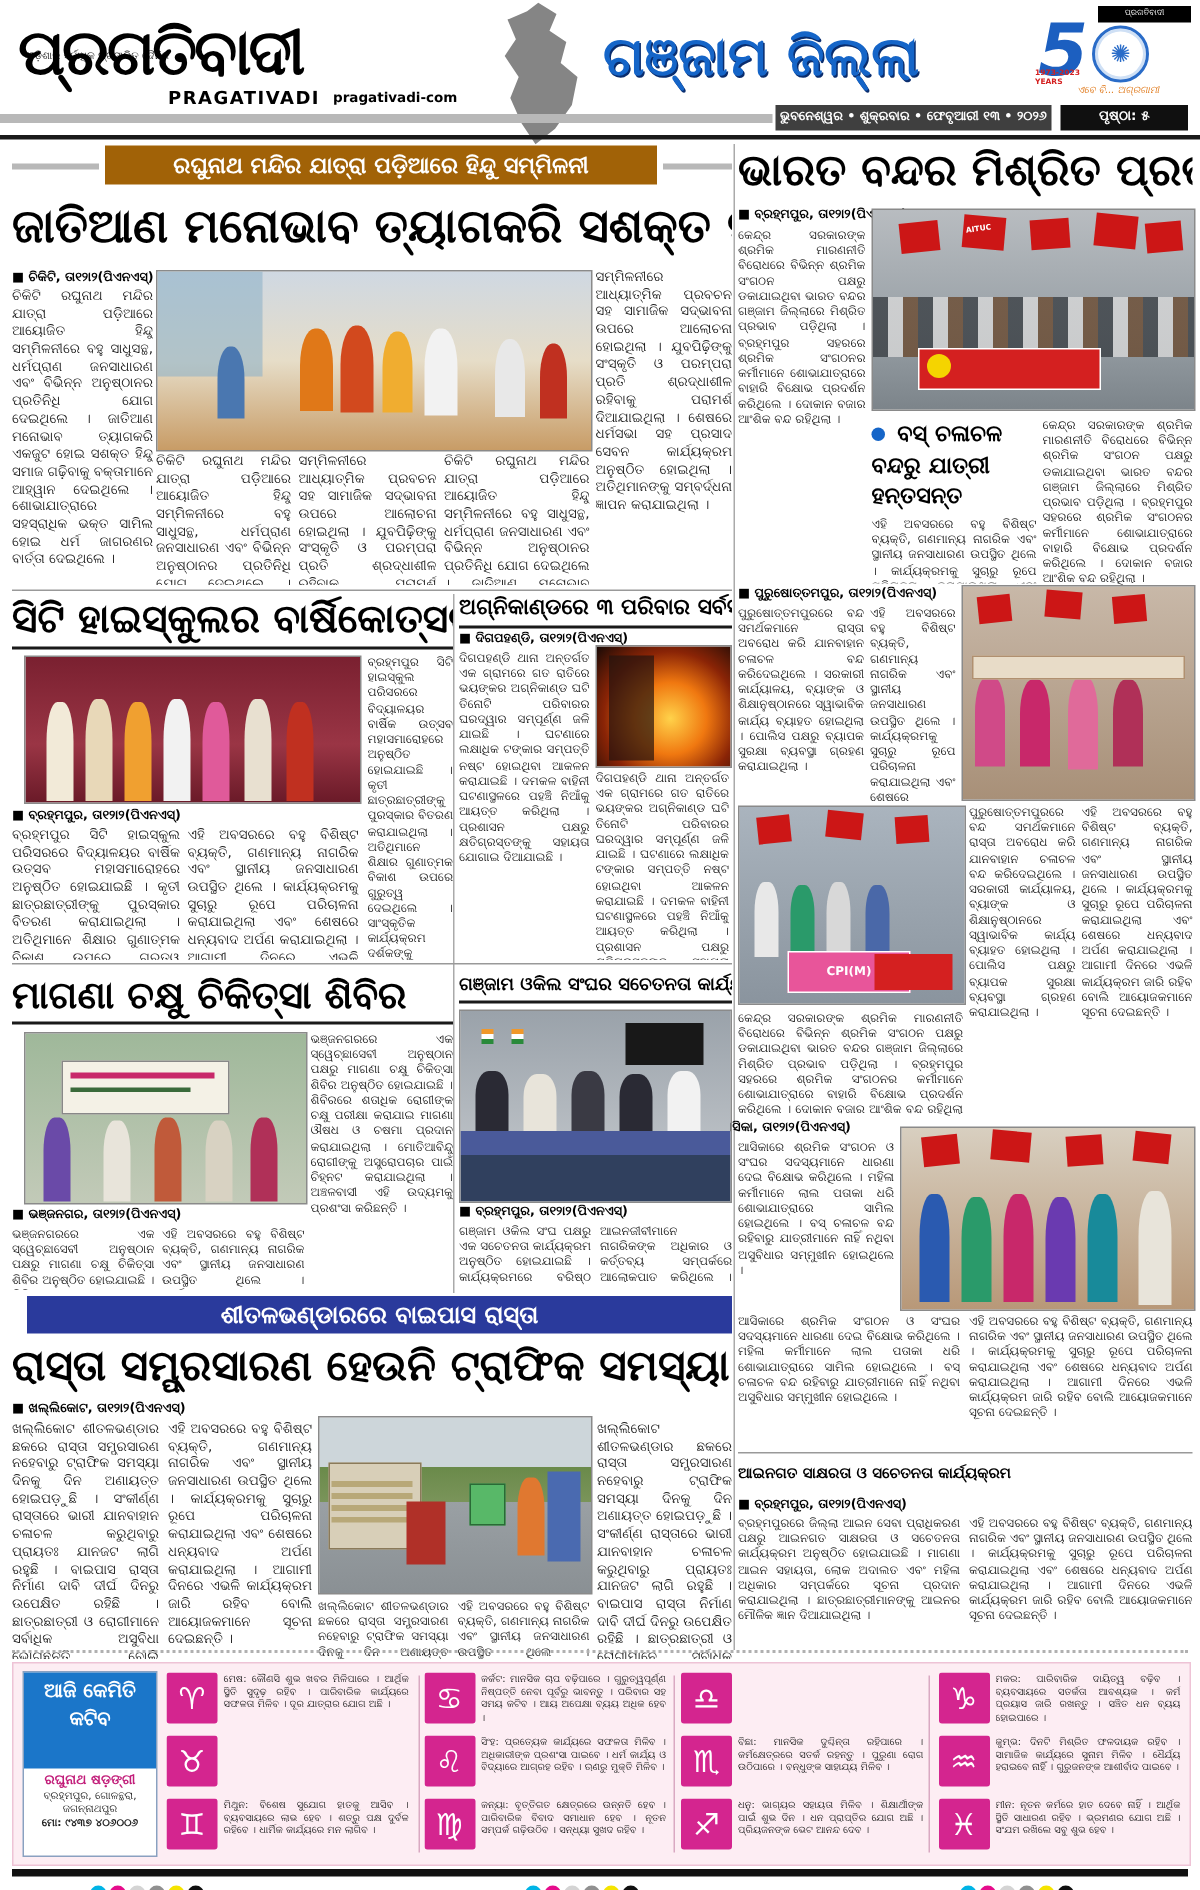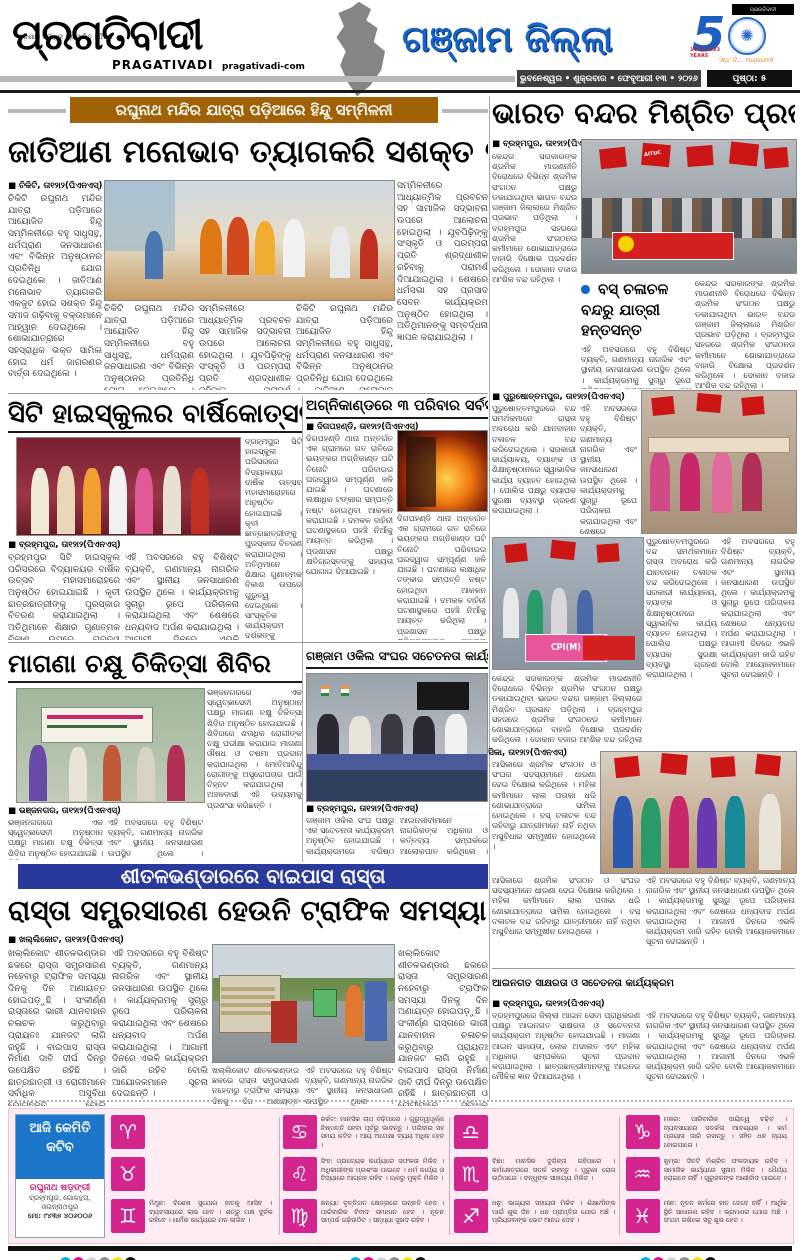--- a/index.html
+++ b/index.html
@@ -215,21 +215,21 @@
     <div class="shape" style="left:42px;top:42px;width:22px;height:38px;background:#e8e4da;border-radius:40% 40% 0 0;"></div>
     <div class="shape" style="left:74px;top:40px;width:22px;height:40px;background:#3a3a44;border-radius:40% 40% 0 0;"></div>
     <div class="shape" style="left:106px;top:42px;width:22px;height:38px;background:#2a2a34;border-radius:40% 40% 0 0;"></div>
     <div class="shape" style="left:138px;top:40px;width:22px;height:40px;background:#f2f2f2;border-radius:40% 40% 0 0;"></div>
     <div class="shape" style="left:0;top:80px;width:180px;height:16px;background:#4a5a9a;"></div>
     <div class="shape" style="left:0;top:96px;width:180px;height:31px;background:#30405e;"></div>
   </div>
   <div class="abs by" style="left:306px;top:803px;width:182px;">■ ବ୍ରହ୍ମପୁର, ତା୧୨ା୨(ପିଏନଏସ୍)</div>
   <div class="abs c8" style="left:306px;top:816px;width:182px;height:44px;column-count:2;column-gap:6px;">ଗଞ୍ଜାମ ଓକିଲ ସଂଘ ପକ୍ଷରୁ ଏକ ସଚେତନତା କାର୍ଯ୍ୟକ୍ରମ ଅନୁଷ୍ଠିତ ହୋଇଯାଇଛି । କାର୍ଯ୍ୟକ୍ରମରେ ବରିଷ୍ଠ ଆଇନଜୀବୀମାନେ ନାଗରିକଙ୍କ ଅଧିକାର ଓ କର୍ତ୍ତବ୍ୟ ସମ୍ପର୍କରେ ଆଲୋକପାତ କରିଥିଲେ । ନୂତନ ଆଇନ ବ୍ୟବସ୍ଥା ଉପରେ ବିସ୍ତୃତ ଆଲୋଚନା ହୋଇଥିଲା । ବହୁ ସଂଖ୍ୟାରେ ଓକିଲ ଓ ଛାତ୍ରଛାତ୍ରୀ ଯୋଗ ଦେଇଥିଲେ ।</div>
 
-  <div class="abs banner-blue" style="left:18px;top:864px;width:470px;height:25px;font-size:20px;line-height:25px;">ଶୀତଳଭଣ୍ଡାରରେ ବାଇପାସ ରାସ୍ତା</div>
+  <div class="abs banner-blue" style="left:18px;top:864px;width:470px;height:25px;font-size:16px;line-height:25px;">ଶୀତଳଭଣ୍ଡାରରେ ବାଇପାସ ରାସ୍ତା</div>
   <div class="abs hl" style="left:8px;top:891px;width:480px;font-size:28px;line-height:40px;text-align:center;white-space:nowrap;overflow:hidden;">ରାସ୍ତା ସମ୍ପ୍ରସାରଣ ହେଉନି ଟ୍ରାଫିକ ସମସ୍ୟା ଅଣାୟତ୍ତ</div>
   <div class="abs by" style="left:8px;top:934px;width:180px;">■ ଖଲ୍ଲିକୋଟ, ତା୧୨ା୨(ପିଏନଏସ୍)</div>
   <div class="abs c" style="left:8px;top:948px;width:98px;height:158px;">ଖଲ୍ଲିକୋଟ ଶୀତଳଭଣ୍ଡାର ଛକରେ ରାସ୍ତା ସମ୍ପ୍ରସାରଣ ନହେବାରୁ ଟ୍ରାଫିକ ସମସ୍ୟା ଦିନକୁ ଦିନ ଅଣାୟତ୍ତ ହୋଇପଡ଼ୁଛି । ସଂକୀର୍ଣ୍ଣ ରାସ୍ତାରେ ଭାରୀ ଯାନବାହାନ ଚଳାଚଳ କରୁଥିବାରୁ ପ୍ରାୟତଃ ଯାନଜଟ ଲାଗି ରହୁଛି । ବାଇପାସ ରାସ୍ତା ନିର୍ମାଣ ଦାବି ଦୀର୍ଘ ଦିନରୁ ଉପେକ୍ଷିତ ରହିଛି । ଛାତ୍ରଛାତ୍ରୀ ଓ ରୋଗୀମାନେ ସର୍ବାଧିକ ଅସୁବିଧା ଭୋଗୁଛନ୍ତି ବୋଲି ଅଭିଯୋଗ ହୋଇଛି ।</div>
   <div class="abs c" style="left:112px;top:948px;width:96px;height:158px;">ଏହି ଅବସରରେ ବହୁ ବିଶିଷ୍ଟ ବ୍ୟକ୍ତି, ଗଣମାନ୍ୟ ନାଗରିକ ଏବଂ ସ୍ଥାନୀୟ ଜନସାଧାରଣ ଉପସ୍ଥିତ ଥିଲେ । କାର୍ଯ୍ୟକ୍ରମକୁ ସୁଚାରୁ ରୂପେ ପରିଚାଳନା କରାଯାଇଥିଲା ଏବଂ ଶେଷରେ ଧନ୍ୟବାଦ ଅର୍ପଣ କରାଯାଇଥିଲା । ଆଗାମୀ ଦିନରେ ଏଭଳି କାର୍ଯ୍ୟକ୍ରମ ଜାରି ରହିବ ବୋଲି ଆୟୋଜକମାନେ ସୂଚନା ଦେଇଛନ୍ତି ।</div>
   <div class="photo" style="left:212px;top:944px;width:181px;height:117px;background:linear-gradient(#cdd6da 0%,#cdd6da 28%,#6a8a4a 28%,#7a945a 48%,#9aa0a4 48%,#8a9094 100%);">
     <div class="shape" style="left:6px;top:30px;width:60px;height:56px;background:#d8cfb8;border:1px solid #8a7a5a;"></div>
     <div class="shape" style="left:8px;top:40px;width:54px;height:30px;background:repeating-linear-gradient(0deg,#b8a878 0 4px,#d8cfb8 4px 8px);"></div>
     <div class="shape" style="left:58px;top:56px;width:26px;height:42px;background:#b03028;"></div>
     <div class="shape" style="left:100px;top:44px;width:22px;height:26px;background:#58b868;border:1px solid #2a6a36;"></div>
     <div class="shape" style="left:132px;top:40px;width:18px;height:52px;background:#e07830;border-radius:40% 40% 0 0;"></div>
@@ -255,20 +255,21 @@
       <div style="font-size:7px;font-weight:bold;color:#222;text-align:center;">ମୋ: ୯୪୩୭ ୪୦୬୦୦୬</div>
     </div>
 
     <div class="abs" style="left:270px;top:8px;width:1px;height:118px;background:#d9a9c2;"></div>
     <div class="abs" style="left:440px;top:8px;width:1px;height:118px;background:#d9a9c2;"></div>
     <div class="abs" style="left:610px;top:8px;width:1px;height:118px;background:#d9a9c2;"></div>
 
     <div class="abs zgrid" style="left:102px;top:6px;width:676px;height:122px;">
       <div class="zentry">
           <div class="zicon"><span>♈</span></div>
+          <div class="ztext">ମେଷ: କୌଣସି ଶୁଭ ଖବର ମିଳିପାରେ । ଆର୍ଥିକ ସ୍ଥିତି ସୁଦୃଢ଼ ରହିବ । ପାରିବାରିକ କାର୍ଯ୍ୟରେ ସଫଳତା ମିଳିବ । ଦୂର ଯାତ୍ରାର ଯୋଗ ଅଛି ।</div>
         </div>
       <div class="zentry">
           <div class="zicon"><span>♉</span></div>
         </div>
       <div class="zentry">
           <div class="zicon"><span>♊</span></div>
           <div class="ztext">ମିଥୁନ: ବିଶେଷ ସୁଯୋଗ ହାତକୁ ଆସିବ । ବ୍ୟବସାୟରେ ଲାଭ ହେବ । ଶତ୍ରୁ ପକ୍ଷ ଦୁର୍ବଳ ରହିବେ । ଧାର୍ମିକ କାର୍ଯ୍ୟରେ ମନ ଲାଗିବ ।</div>
         </div>
       <div class="zentry">
           <div class="zicon"><span>♋</span></div>

